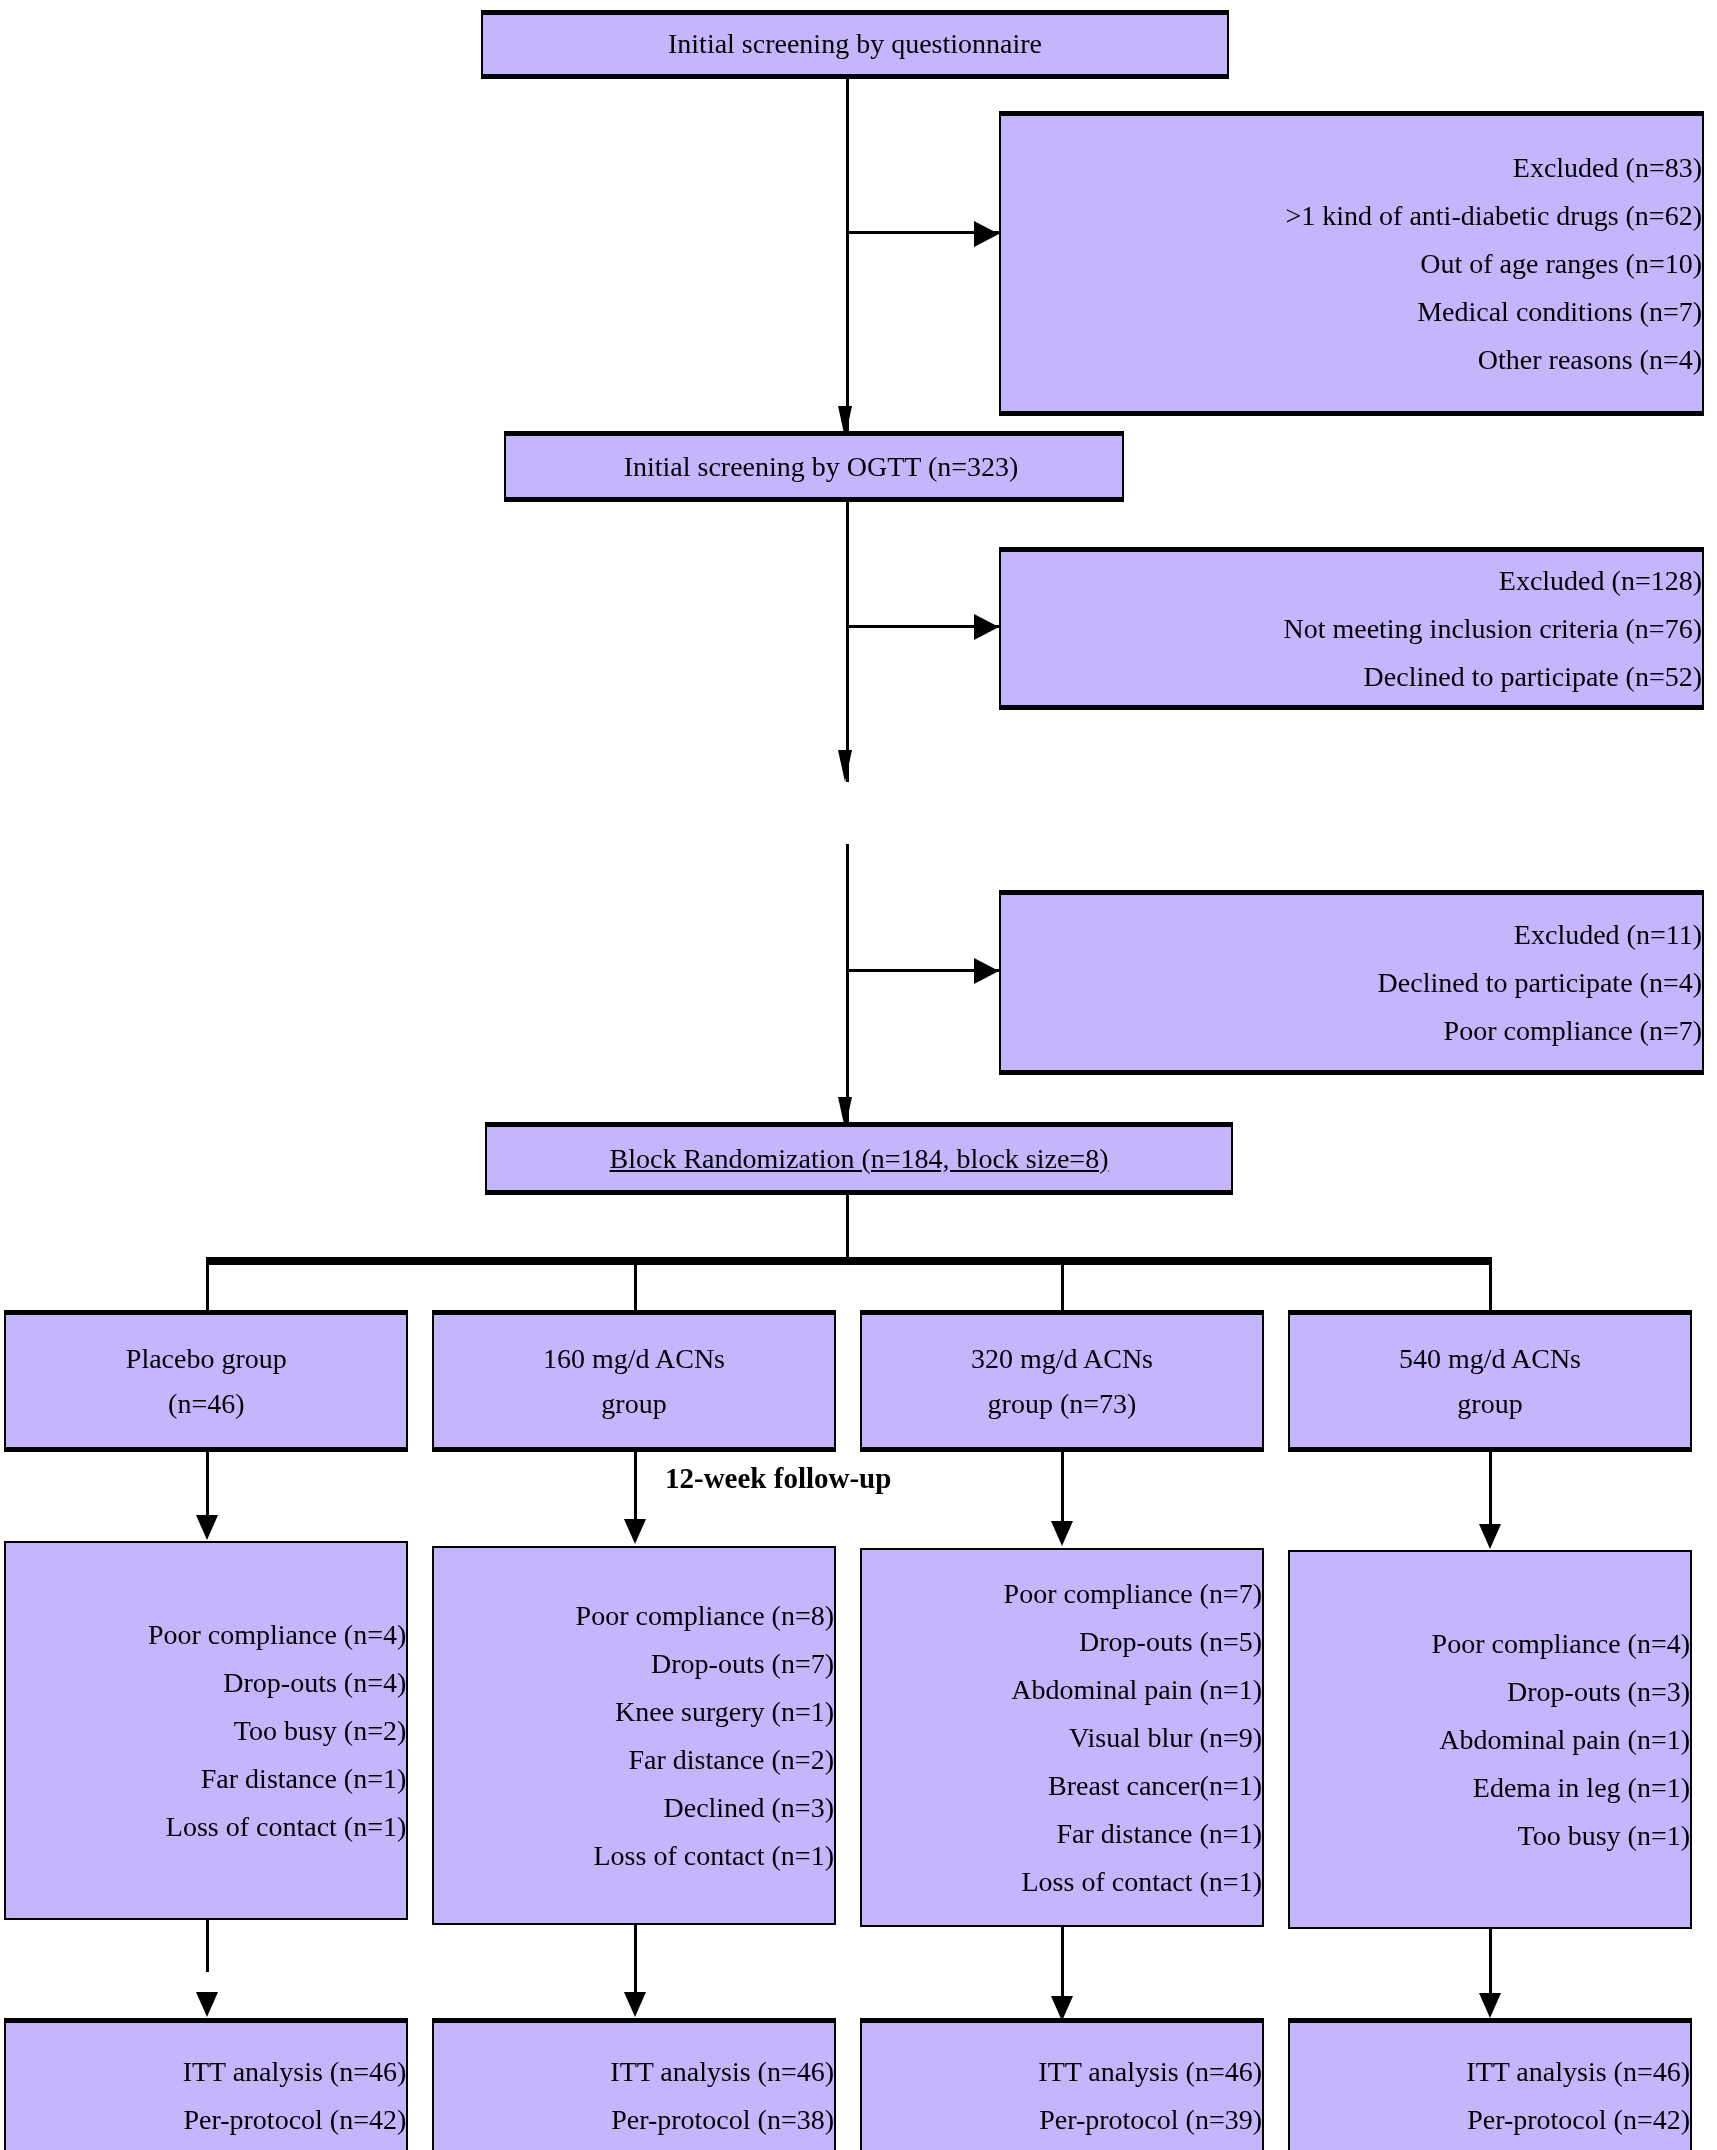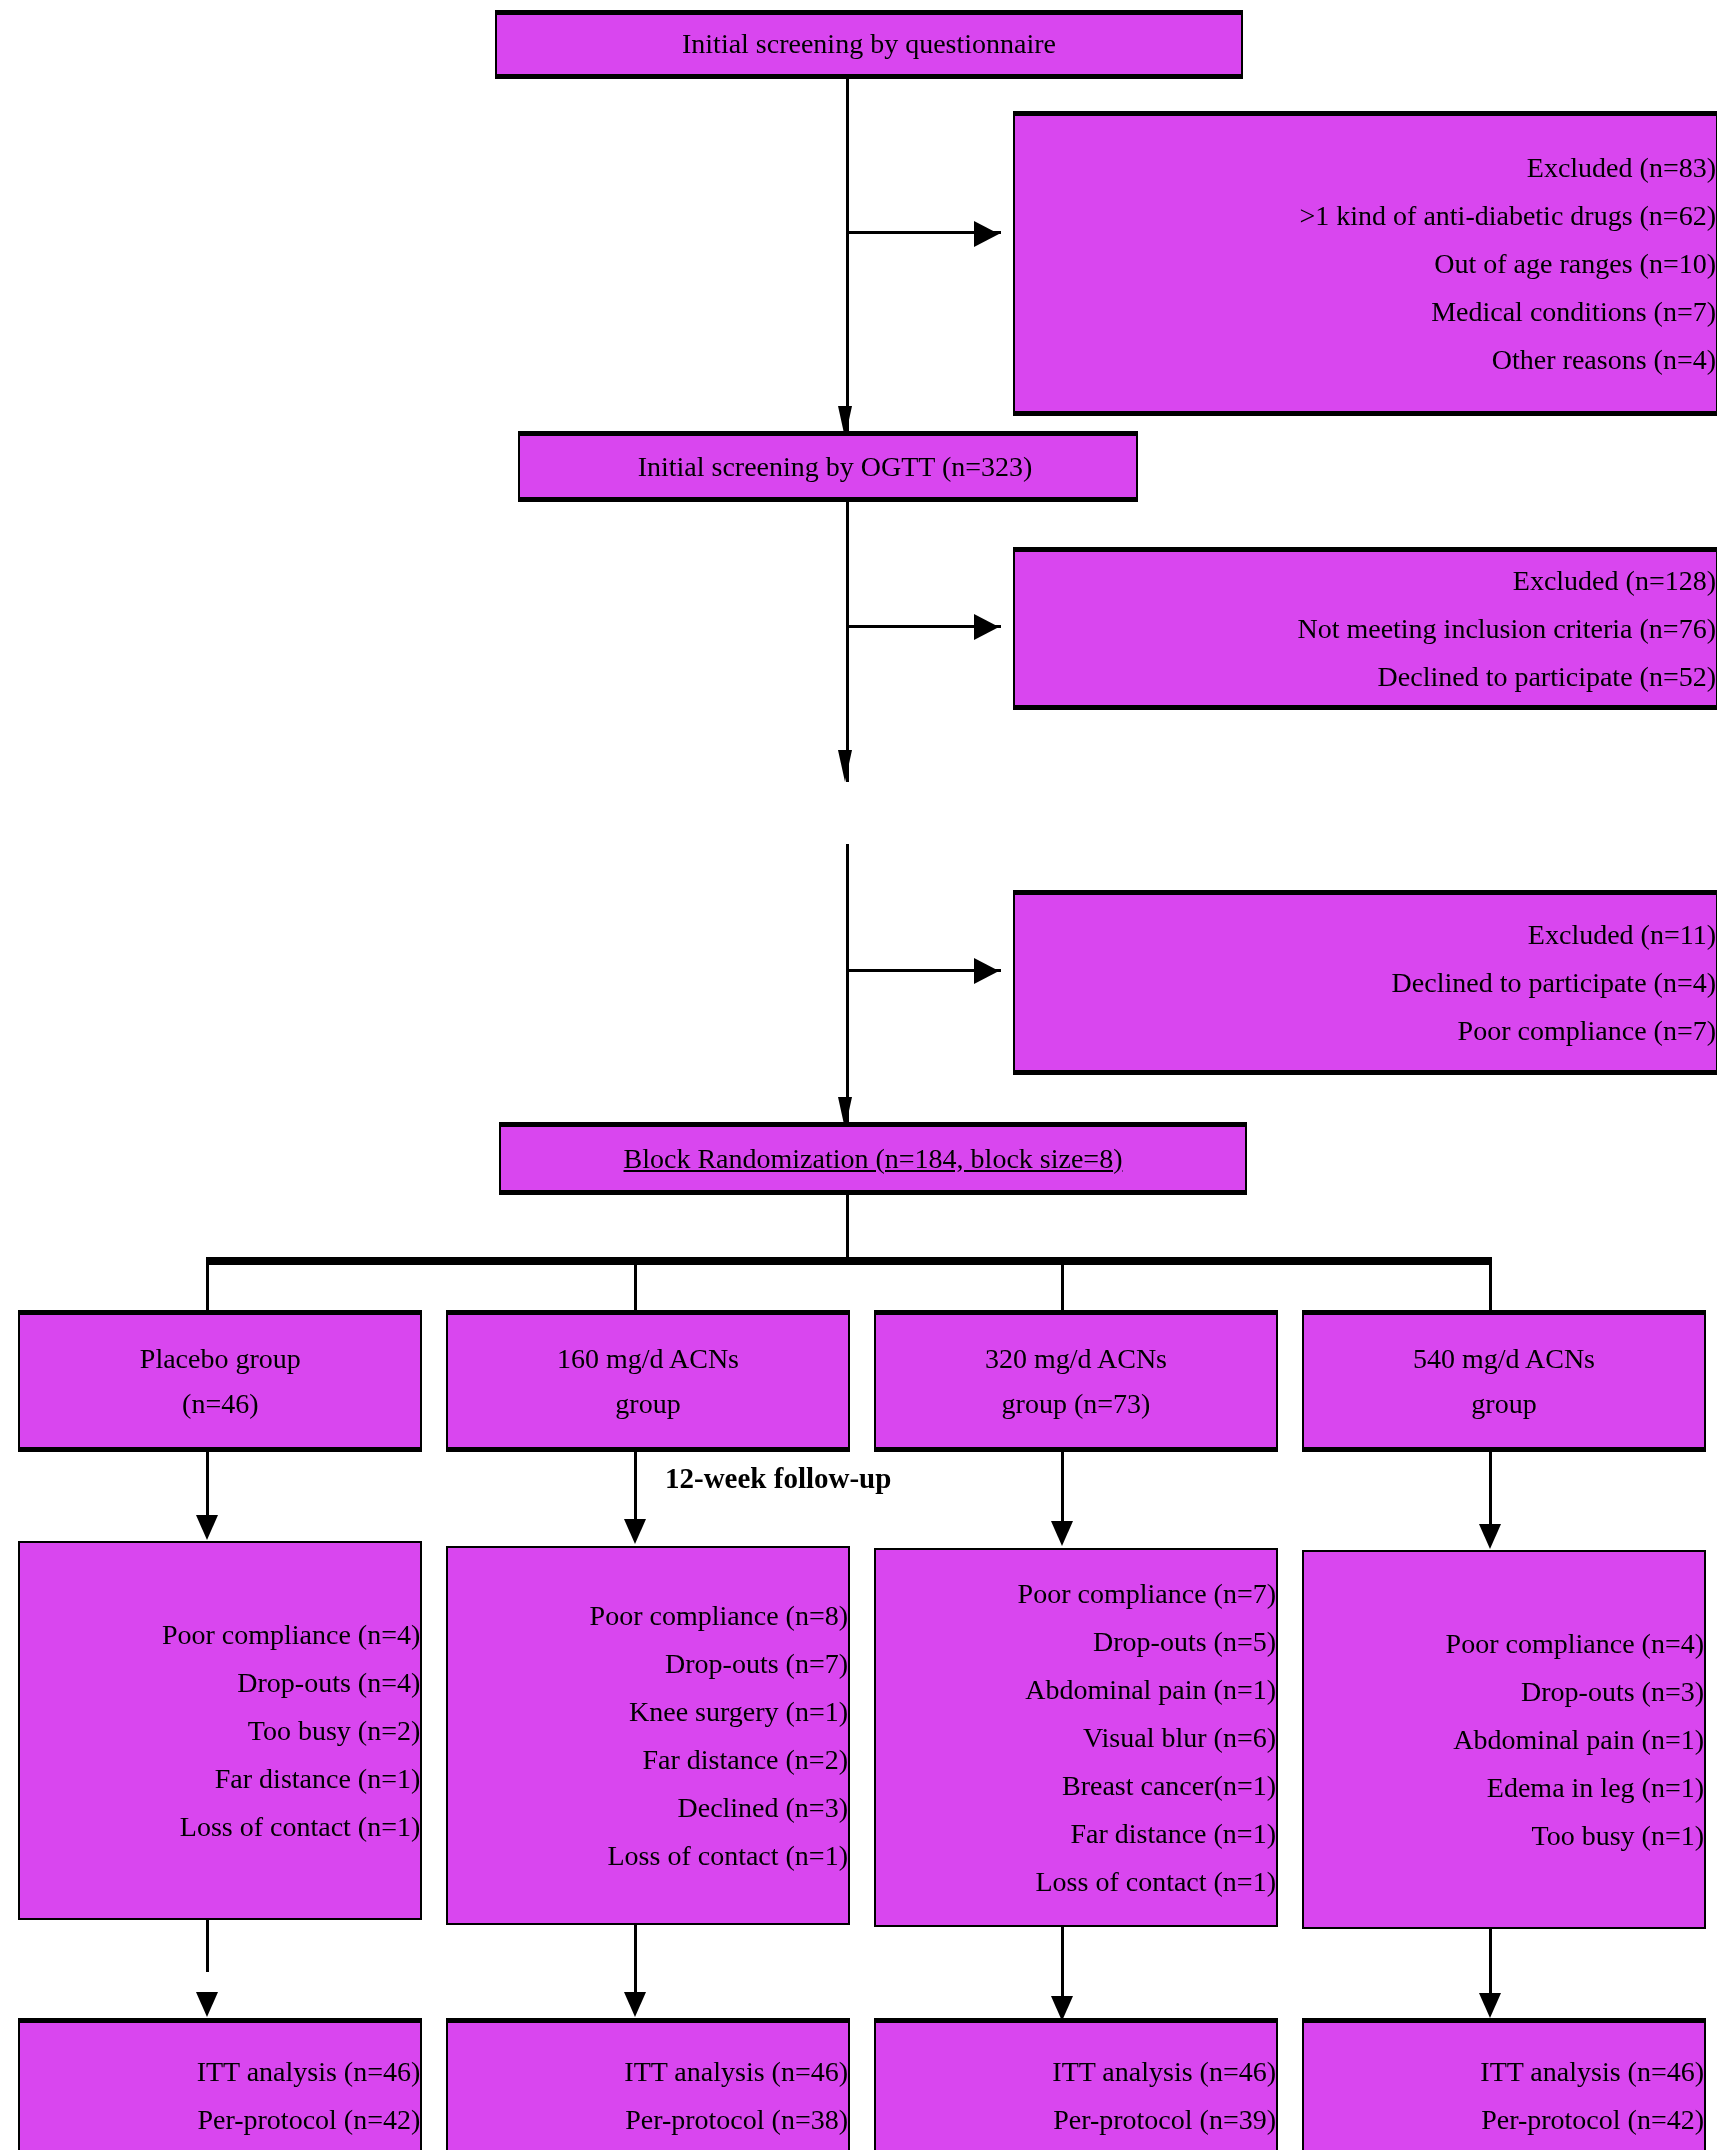--- a/index.html
+++ b/index.html
@@ -8,25 +8,24 @@
     width:1718px;
     height:2178px;
     background:#ffffff;
     font-family:"Liberation Serif","DejaVu Serif",serif;
     color:#000000;
     overflow:hidden;
   }
   .box{
     position:absolute;
     box-sizing:border-box;
-    background:#d946ef;
+    background:#c4b5fd;
     border:2.2px solid #000;
     border-top-width:5.6px;
     border-bottom-width:5.6px;
-    margin-left:14px;
   }
   .box.allthin{border-width:2.2px;}
   .ctr{
     display:flex;
     flex-direction:column;
     align-items:center;
     justify-content:center;
     text-align:center;
   }
   .lft{
@@ -189,21 +188,21 @@
     <div class="line sp indent2">Knee surgery (n=1)</div>
     <div class="line sp indent2">Far distance (n=2)</div>
     <div class="line sp indent2">Declined (n=3)</div>
     <div class="line sp indent2">Loss of contact (n=1)</div>
   </div>
 
   <div class="box lft allthin" style="left:860px;top:1548px;width:404px;height:379px;">
     <div class="line padl">Poor compliance (n=7)</div>
     <div class="line sp padl">Drop-outs (n=5)</div>
     <div class="line sp indent2">Abdominal pain (n=1)</div>
-    <div class="line sp indent2">Visual blur (n=6)</div>
+    <div class="line sp indent2">Visual blur (n=9)</div>
     <div class="line sp indent2">Breast cancer(n=1)</div>
     <div class="line sp indent2">Far distance (n=1)</div>
     <div class="line sp indent2">Loss of contact (n=1)</div>
   </div>
 
   <div class="box lft allthin" style="left:1288px;top:1550px;width:404px;height:379px;">
     <div class="line padl">Poor compliance (n=4)</div>
     <div class="line sp padl">Drop-outs (n=3)</div>
     <div class="line sp indent2">Abdominal pain (n=1)</div>
     <div class="line sp indent2">Edema in leg (n=1)</div>

